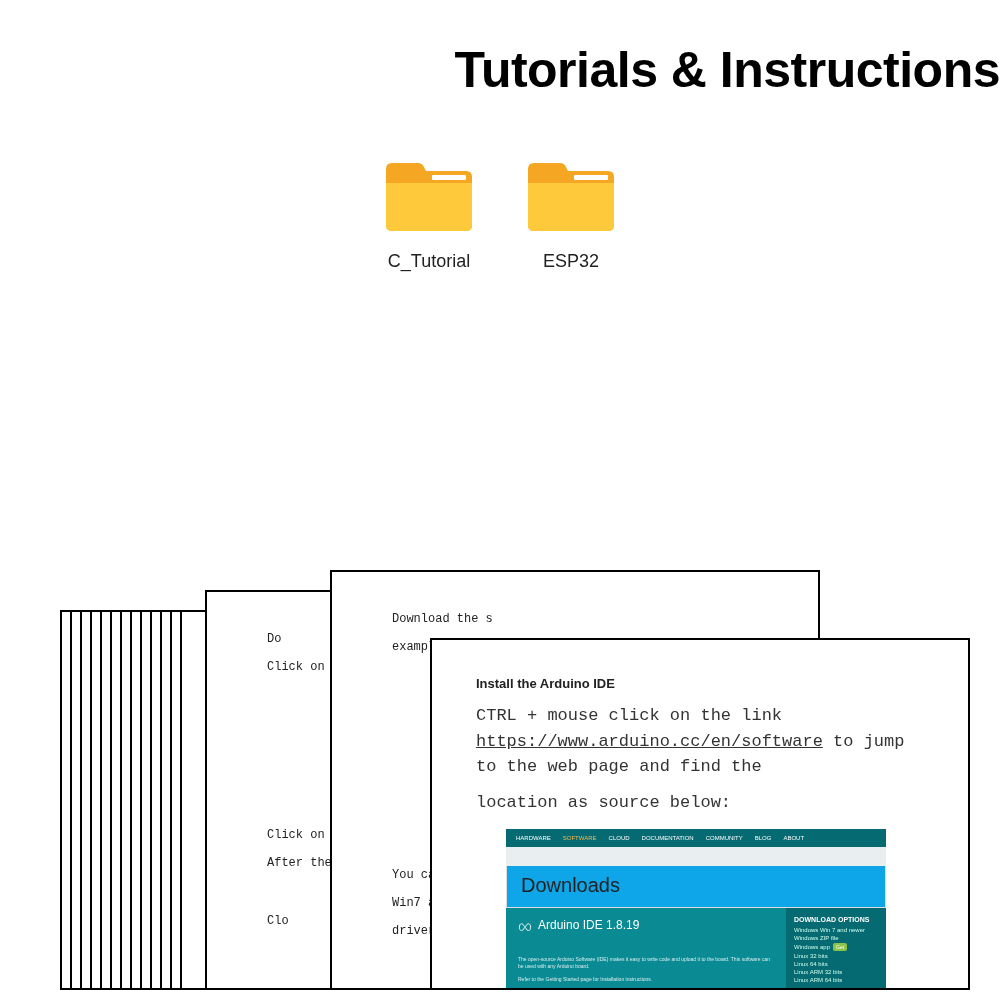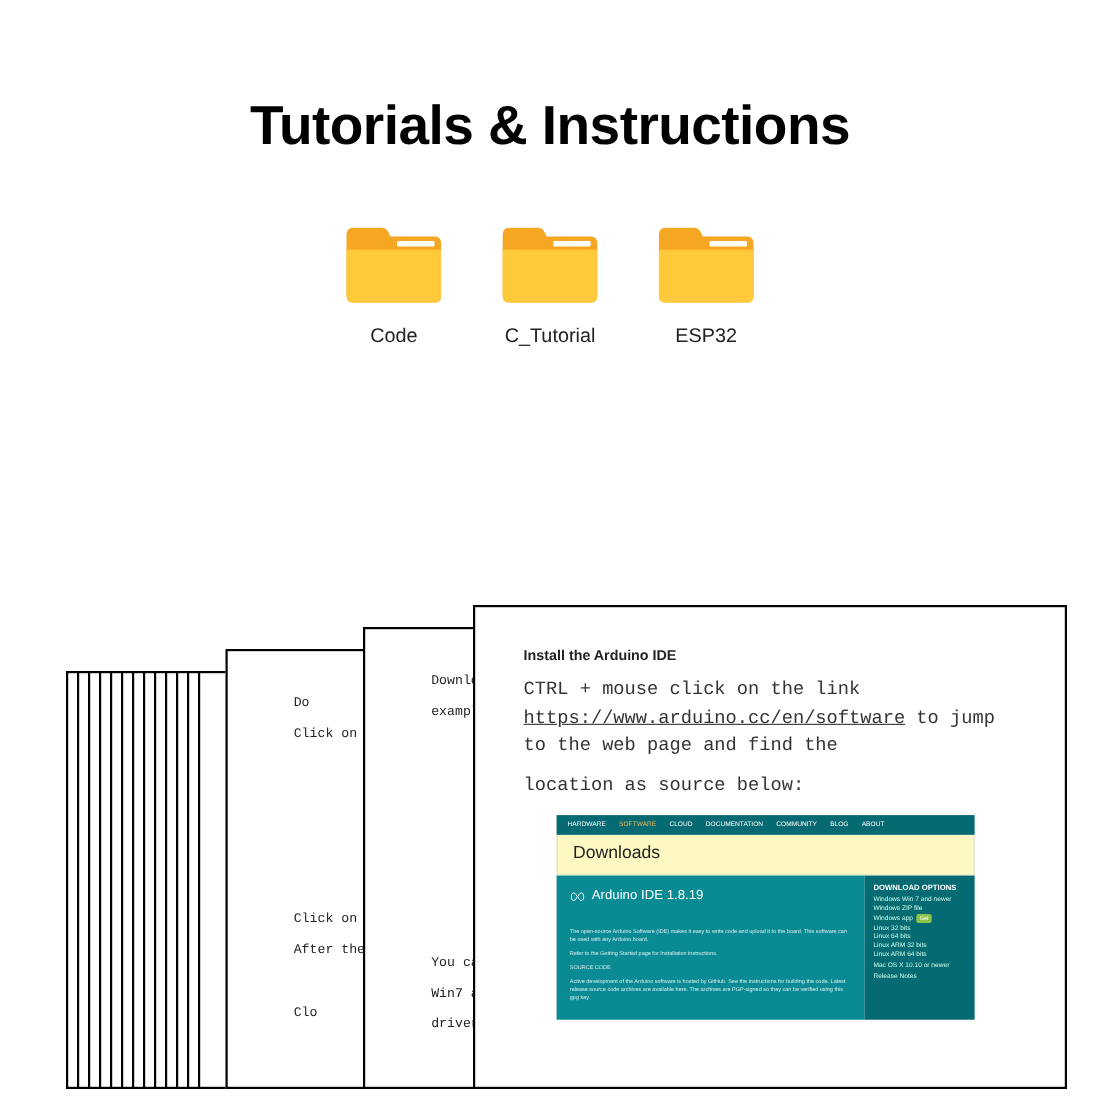--- a/index.html
+++ b/index.html
@@ -5,22 +5,22 @@
   * { box-sizing: border-box; margin: 0; padding: 0; }
   body {
     width: 1000px;
     height: 1000px;
     background: #ffffff;
     font-family: -apple-system, BlinkMacSystemFont, "Segoe UI", Arial, sans-serif;
     position: relative;
     overflow: hidden;
   }
   .header {
-    text-align: center;
-    padding-top: 85px;
+    text-align: right;
+    padding-top: 41px;
   }
   .title {
     font-size: 50px;
     font-weight: 900;
     color: #000;
     letter-spacing: -0.5px;
   }
   .subtitle {
     font-size: 28px;
     color: #3a3a3a;
@@ -69,29 +69,29 @@
   .bp7  { left: 120px; }
   .bp8  { left: 130px; }
   .bp9  { left: 140px; }
   .bp10 { left: 150px; }
   .bp11 { left: 160px; }
   .bp12 { left: 170px; }
   .bp13 { left: 180px; }
 
   .mid1 { left: 205px; bottom: 10px; width: 470px; height: 400px; padding: 40px 20px 20px 60px; font-family: "Courier New", monospace; font-size: 12px; color:#222; }
   .mid2 { left: 330px; bottom: 10px; width: 490px; height: 420px; padding: 40px 20px 20px 60px; font-family: "Courier New", monospace; font-size: 12px; color:#222; }
-  .front { left: 430px; bottom: 10px; width: 540px; height: 440px; padding: 36px 40px 20px 44px; }
+  .front { left: 430px; bottom: 10px; width: 540px; height: 352px; padding: 36px 40px 20px 44px; }
   .front h4 { font-size: 13px; font-weight: 700; color:#222; margin-bottom: 12px; }
   .front .line { font-family: "Courier New", monospace; font-size: 17px; color:#333; margin-bottom: 10px; line-height: 1.5; }
   .front .line u { text-decoration: underline; }
   .dl-box { margin: 14px 0 18px 30px; width: 380px; background:#e9eef0; }
   .dl-nav { background:#066a72; height: 18px; display:flex; align-items:center; gap:12px; padding:0 10px; }
   .dl-nav span { color:#fff; font-size:6px; }
   .dl-nav .active { color:#f5b94f; }
-  .dl-title { font-size: 16px; color:#222; padding: 8px 14px 10px; background:#fef9c3; border:1px solid #ddd; border-top:none; }
+  .dl-title { font-size: 20px; color:#222; padding: 8px 14px 10px; background:#0ea5e9; border:1px solid #ddd; border-top:none;margin-top:19px; }
   .dl-body { display:flex; }
   .dl-left { flex:1; background:#0a8a92; padding:10px 12px; }
   .dl-left .big { color:#fff; font-size: 12px; margin-bottom:24px; display:flex; align-items:center; gap:6px; }
   .dl-left .inf { color:#d5eef0; font-size:5px; line-height:1.4; margin-bottom:6px; }
   .dl-right { width: 100px; background:#066a72; padding:8px 8px; }
   .dl-right .h { color:#fff; font-size:7px; font-weight:700; margin-bottom:4px; }
   .dl-right .o { color:#cfe; font-size:6px; margin-bottom:2px; }
   .dl-right .btn { display:inline-block; background:#8bc34a; color:#fff; font-size:5px; padding:1px 3px; border-radius:2px; margin-left:3px; }
   .infinity {
     width:14px; height:10px; display:inline-block;
@@ -101,30 +101,20 @@
   .mid2 .sp { height: 200px; }
 </style>
 </head>
 <body>
 
 <div class="header">
   <div class="title">Tutorials &amp; Instructions</div>
 </div>
 
 <div class="folders">
-  <div class="folder-item">
-    <span class="folder-icon">
-      <svg viewBox="0 0 90 74">
-          <path fill="#f5a623" d="M2 10 Q2 4 8 4 L34 4 Q38 4 40 8 L42 12 L82 12 Q88 12 88 18 L88 66 Q88 72 82 72 L8 72 Q2 72 2 66 Z"></path>
-          <path fill="#ffc93c" d="M2 24 L88 24 L88 66 Q88 72 82 72 L8 72 Q2 72 2 66 Z"></path>
-          <rect fill="#fff" x="48" y="16" width="34" height="5" rx="1"></rect>
-        </svg>
-    </span>
-    <span class="folder-label">Code</span>
-  </div>
   <div class="folder-item">
     <span class="folder-icon">
       <svg viewBox="0 0 90 74">
           <path fill="#f5a623" d="M2 10 Q2 4 8 4 L34 4 Q38 4 40 8 L42 12 L82 12 Q88 12 88 18 L88 66 Q88 72 82 72 L8 72 Q2 72 2 66 Z"></path>
           <path fill="#ffc93c" d="M2 24 L88 24 L88 66 Q88 72 82 72 L8 72 Q2 72 2 66 Z"></path>
           <rect fill="#fff" x="48" y="16" width="34" height="5" rx="1"></rect>
         </svg>
     </span>
     <span class="folder-label">C_Tutorial</span>
   </div>

